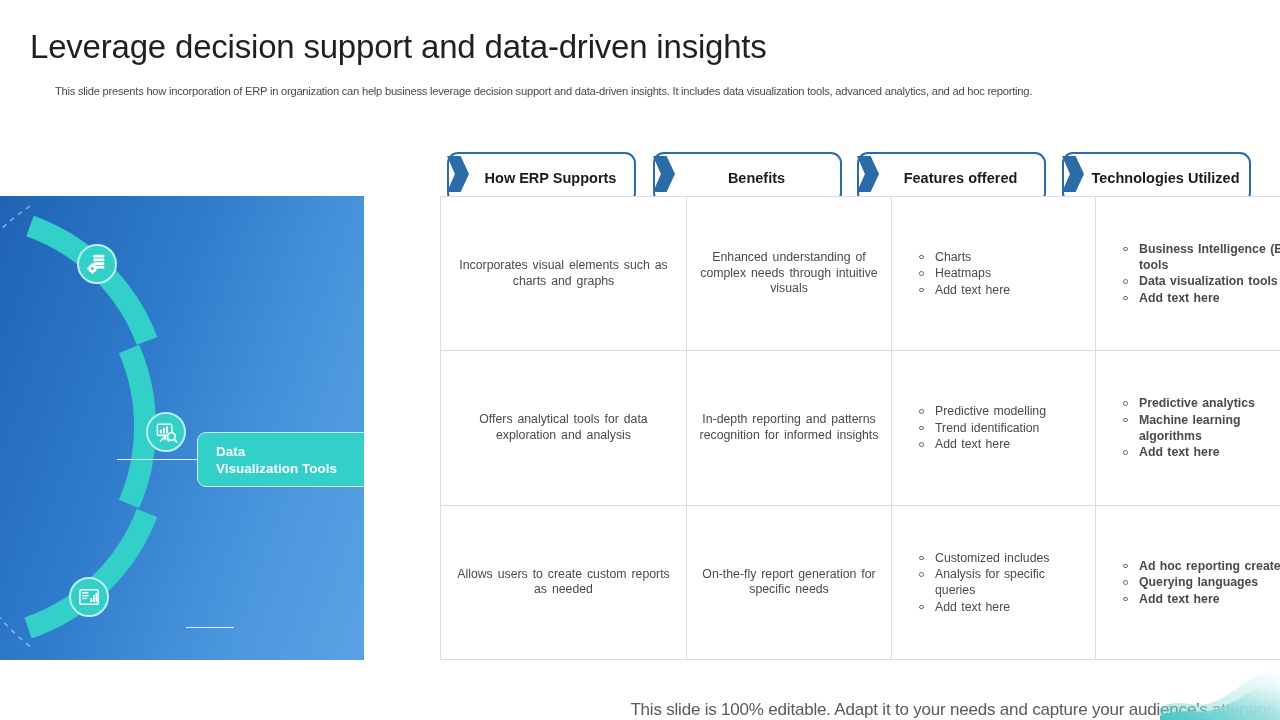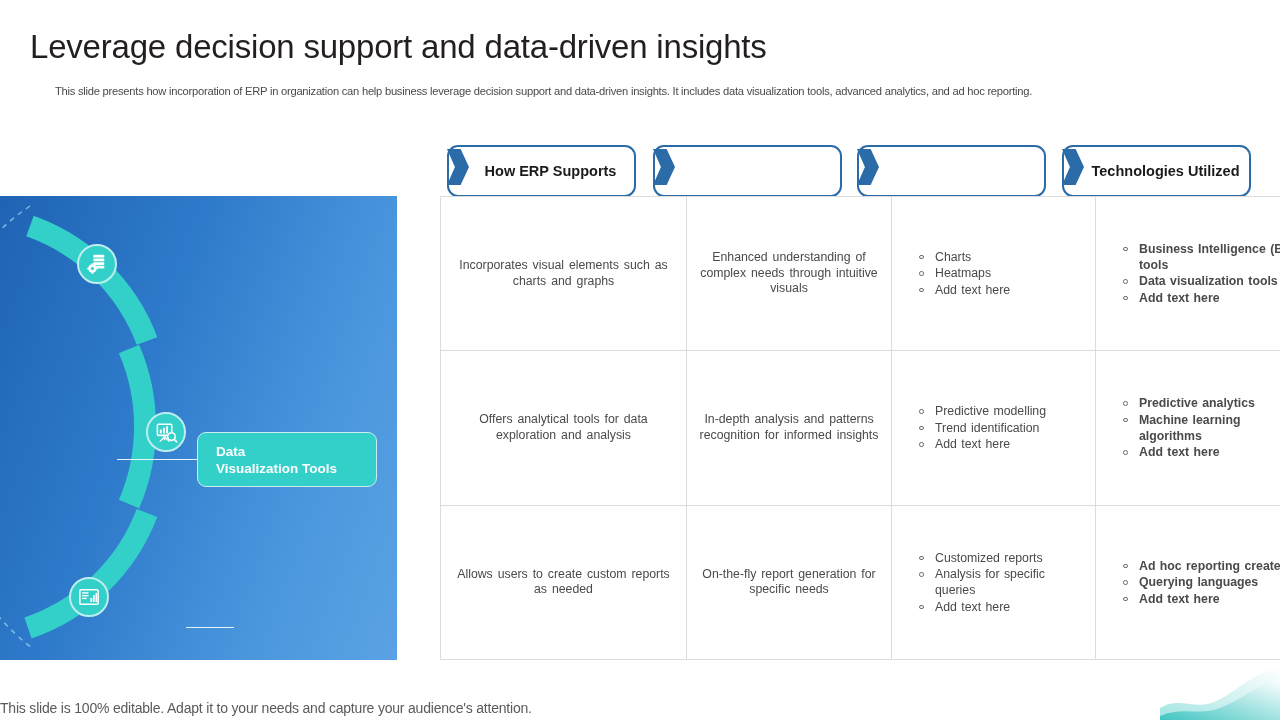--- a/index.html
+++ b/index.html
@@ -37,21 +37,21 @@
     white-space: nowrap;
     letter-spacing: -0.25px;
     margin-left: 24px;
   }
 
   
   .left-panel {
     position: absolute;
     left: 0;
     top: 196px;
-    width: 397px;
+    width: 364px;
     height: 464px;
     background: linear-gradient(110deg, #1f63b4 0%, #2f7bcb 38%, #4a96dd 72%, #5aa2e4 100%);
     overflow: hidden;
   }
   .left-panel svg.arc-svg {
     position: absolute;
     left: 0;
     top: 0;
   }
 
@@ -85,21 +85,21 @@
     line-height: 17px;
     display: flex;
     align-items: center;
     padding-left: 18px;
   }
   .label-box.centered { justify-content: center; padding-left: 0; }
 
   
   .tab {
     position: absolute;
-    top: 145px;
+    top: 152px;
     height: 52px;
     box-sizing: border-box;
   }
   .tab .tab-body {
     position: absolute;
     left: 0; top: 0; right: 0; bottom: 0;
     background: #ffffff;
     border: 2.5px solid #2b6ca8;
     border-radius: 11px;
     box-sizing: border-box;
@@ -184,22 +184,22 @@
     border-radius: 50%;
     box-sizing: border-box;
   }
 
   
   .footer-note {
     position: absolute;
     left: 0;
     right: 0;
     top: 700px;
-    text-align: left;
-    font-size: 14px;
+    text-align: right;
+    font-size: 17px;
     color: #5a5a5a;
     letter-spacing: -0.2px;
   }
   .corner-wave {
     position: absolute;
     right: 0;
     bottom: 0;
     width: 120px;
     height: 52px;
   }
@@ -277,24 +277,26 @@
 </div>
 
 <div class="tab" style="left:447px; width:189px;">
   <div class="tab-body"></div>
   <div class="tab-arrow"></div>
   <div class="tab-label">How ERP Supports</div>
 </div>
 <div class="tab" style="left:653px; width:189px;">
   <div class="tab-body"></div>
   <div class="tab-arrow"></div>
+  <div class="tab-label">Benefits</div>
 </div>
 <div class="tab" style="left:857px; width:189px;">
   <div class="tab-body"></div>
   <div class="tab-arrow"></div>
+  <div class="tab-label">Features offered</div>
 </div>
 <div class="tab" style="left:1062px; width:189px;">
   <div class="tab-body"></div>
   <div class="tab-arrow"></div>
   <div class="tab-label">Technologies Utilized</div>
 </div>
 
 <div class="table-wrap">
   <table class="tbl">
     <tbody>
@@ -311,42 +313,42 @@
         <td class="c3">
           <ul class="bullets">
             <li>Business Intelligence (BI) tools</li>
             <li>Data visualization tools</li>
             <li>Add text here</li>
           </ul>
         </td>
       </tr>
       <tr>
         <td class="c0 cell-text">Offers analytical tools for data exploration and analysis</td>
-        <td class="c1 cell-text">In-depth analysis and patterns recognition for informed insights</td>
+        <td class="c1 cell-text">In-depth reporting and patterns recognition for informed insights</td>
         <td class="c2">
           <ul class="bullets">
             <li>Predictive modelling</li>
             <li>Trend identification</li>
             <li>Add text here</li>
           </ul>
         </td>
         <td class="c3">
           <ul class="bullets">
             <li>Predictive analytics</li>
             <li>Machine learning algorithms</li>
             <li>Add text here</li>
           </ul>
         </td>
       </tr>
       <tr>
         <td class="c0 cell-text">Allows users to create custom reports as needed</td>
         <td class="c1 cell-text">On-the-fly report generation for specific needs</td>
         <td class="c2">
           <ul class="bullets">
-            <li>Customized reports</li>
+            <li>Customized includes</li>
             <li>Analysis for specific queries</li>
             <li>Add text here</li>
           </ul>
         </td>
         <td class="c3">
           <ul class="bullets">
             <li>Ad hoc reporting create</li>
             <li>Querying languages</li>
             <li>Add text here</li>
           </ul>

